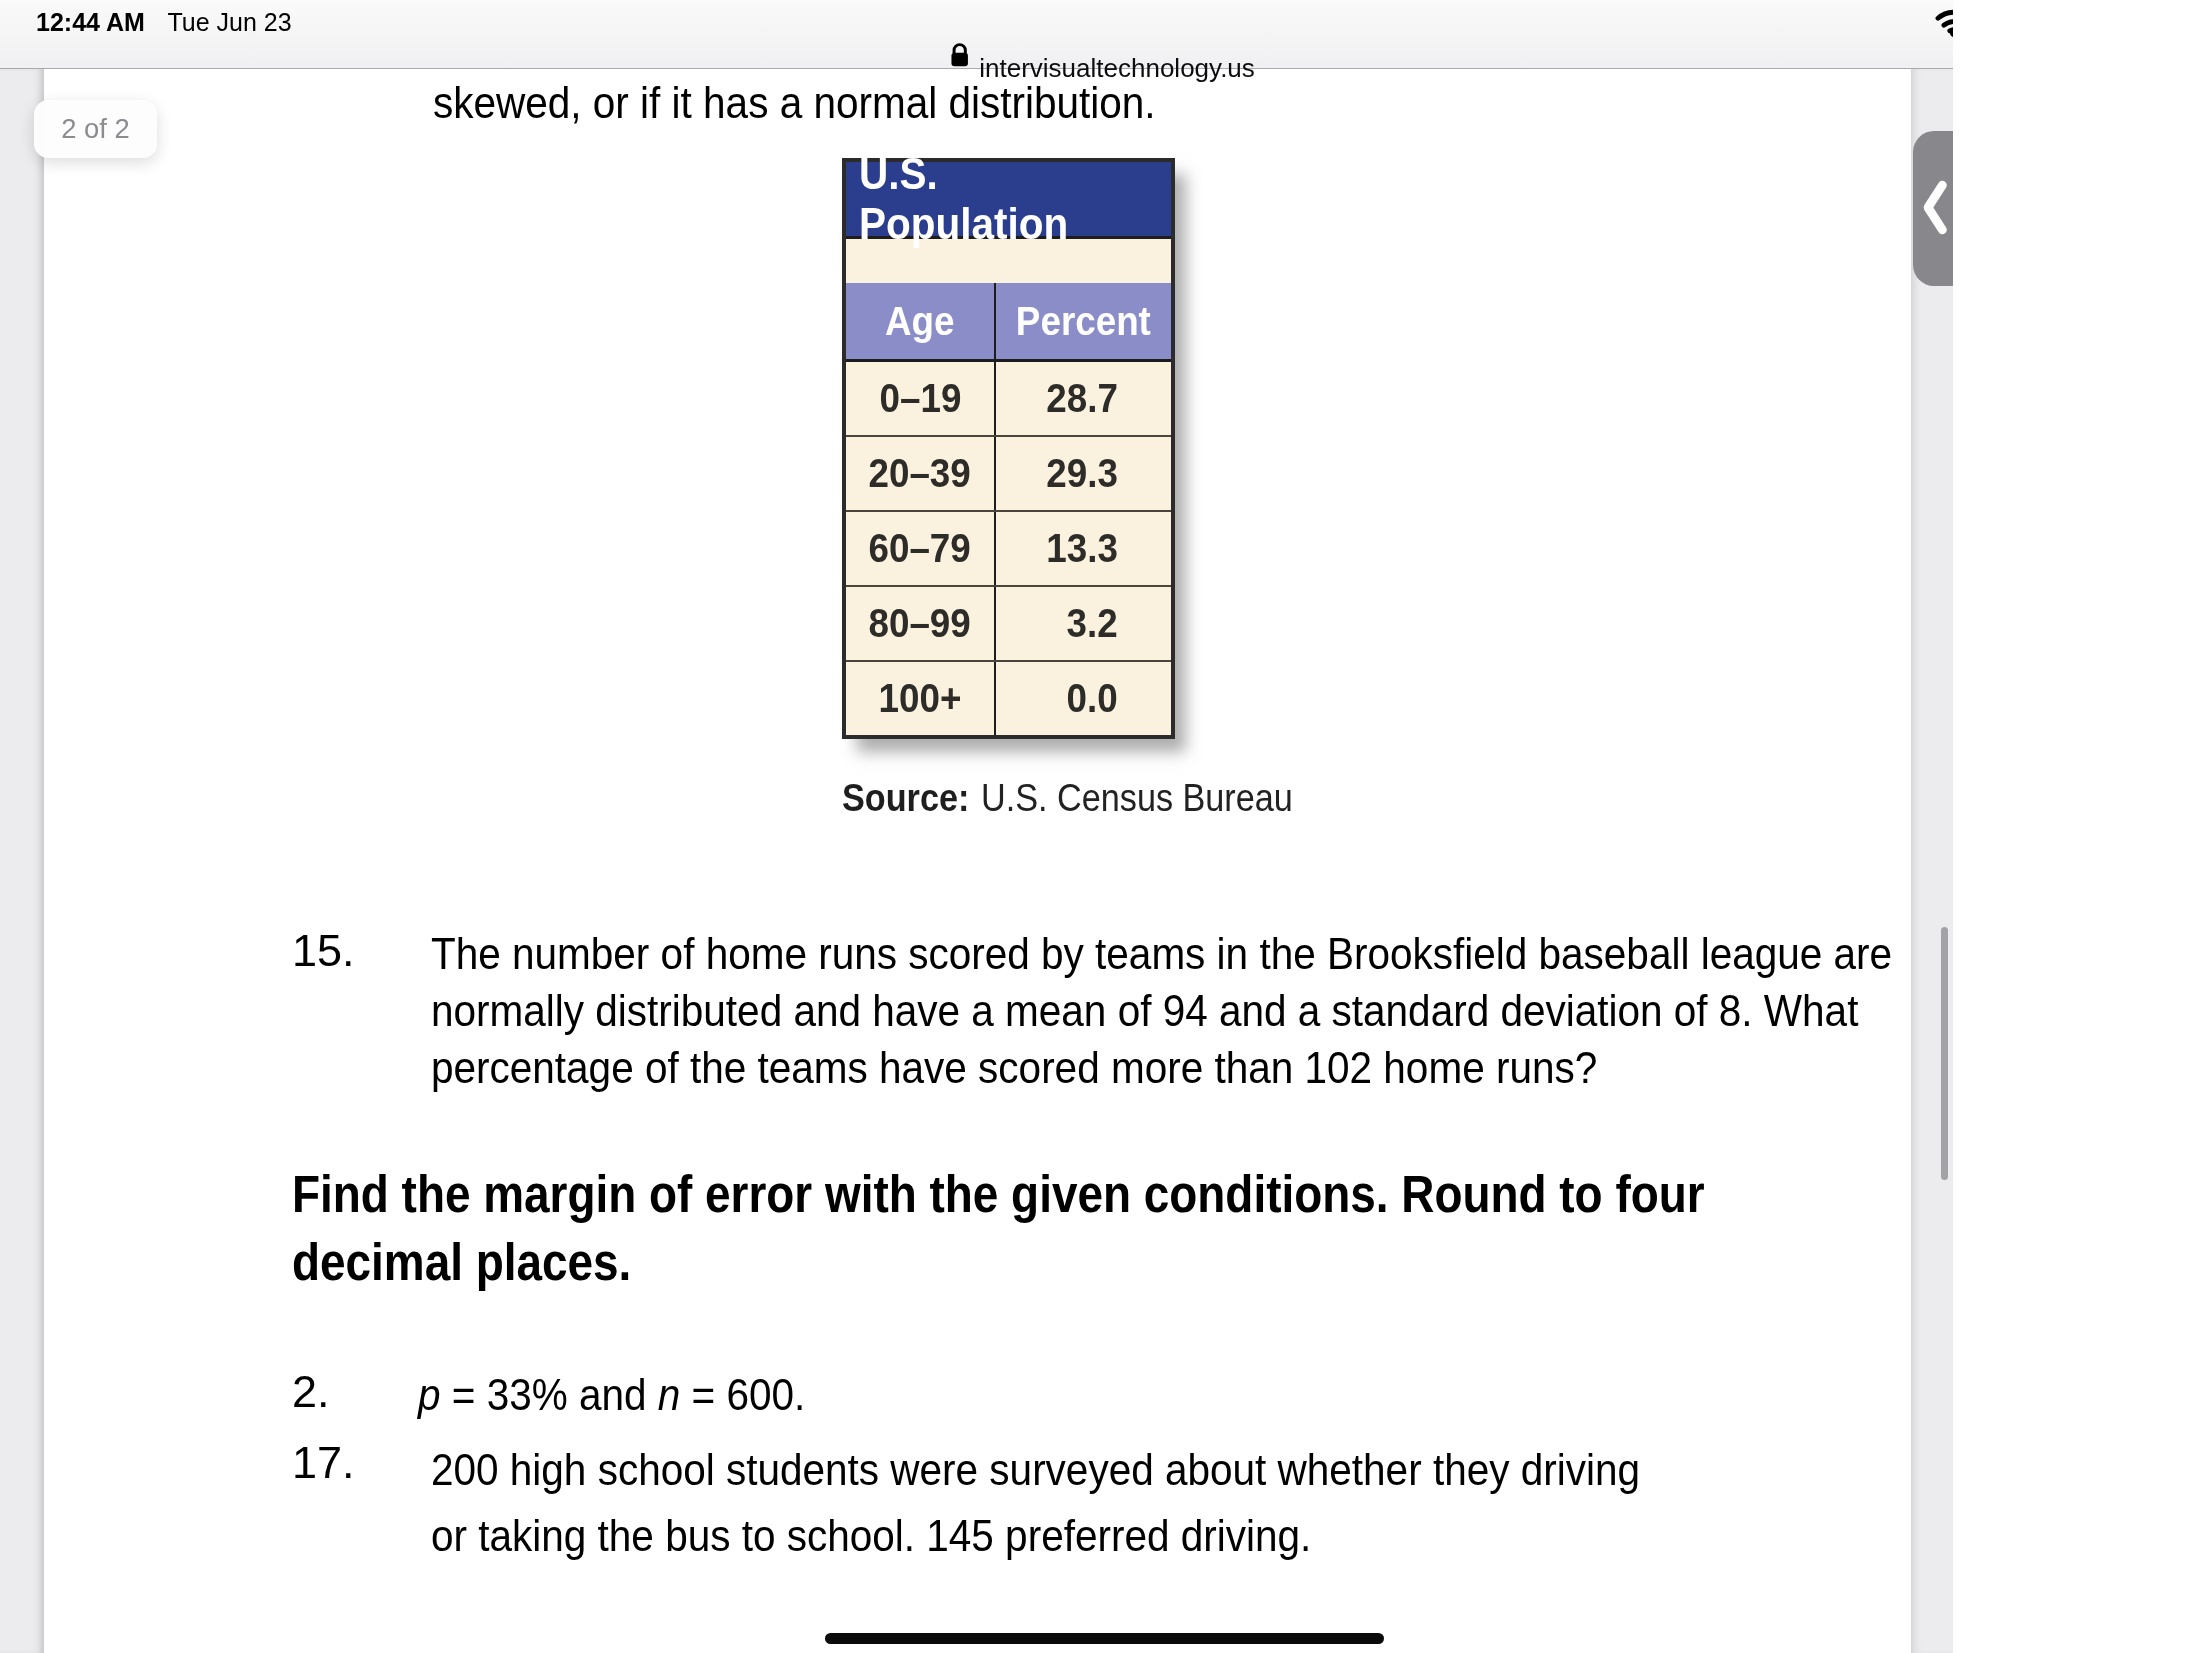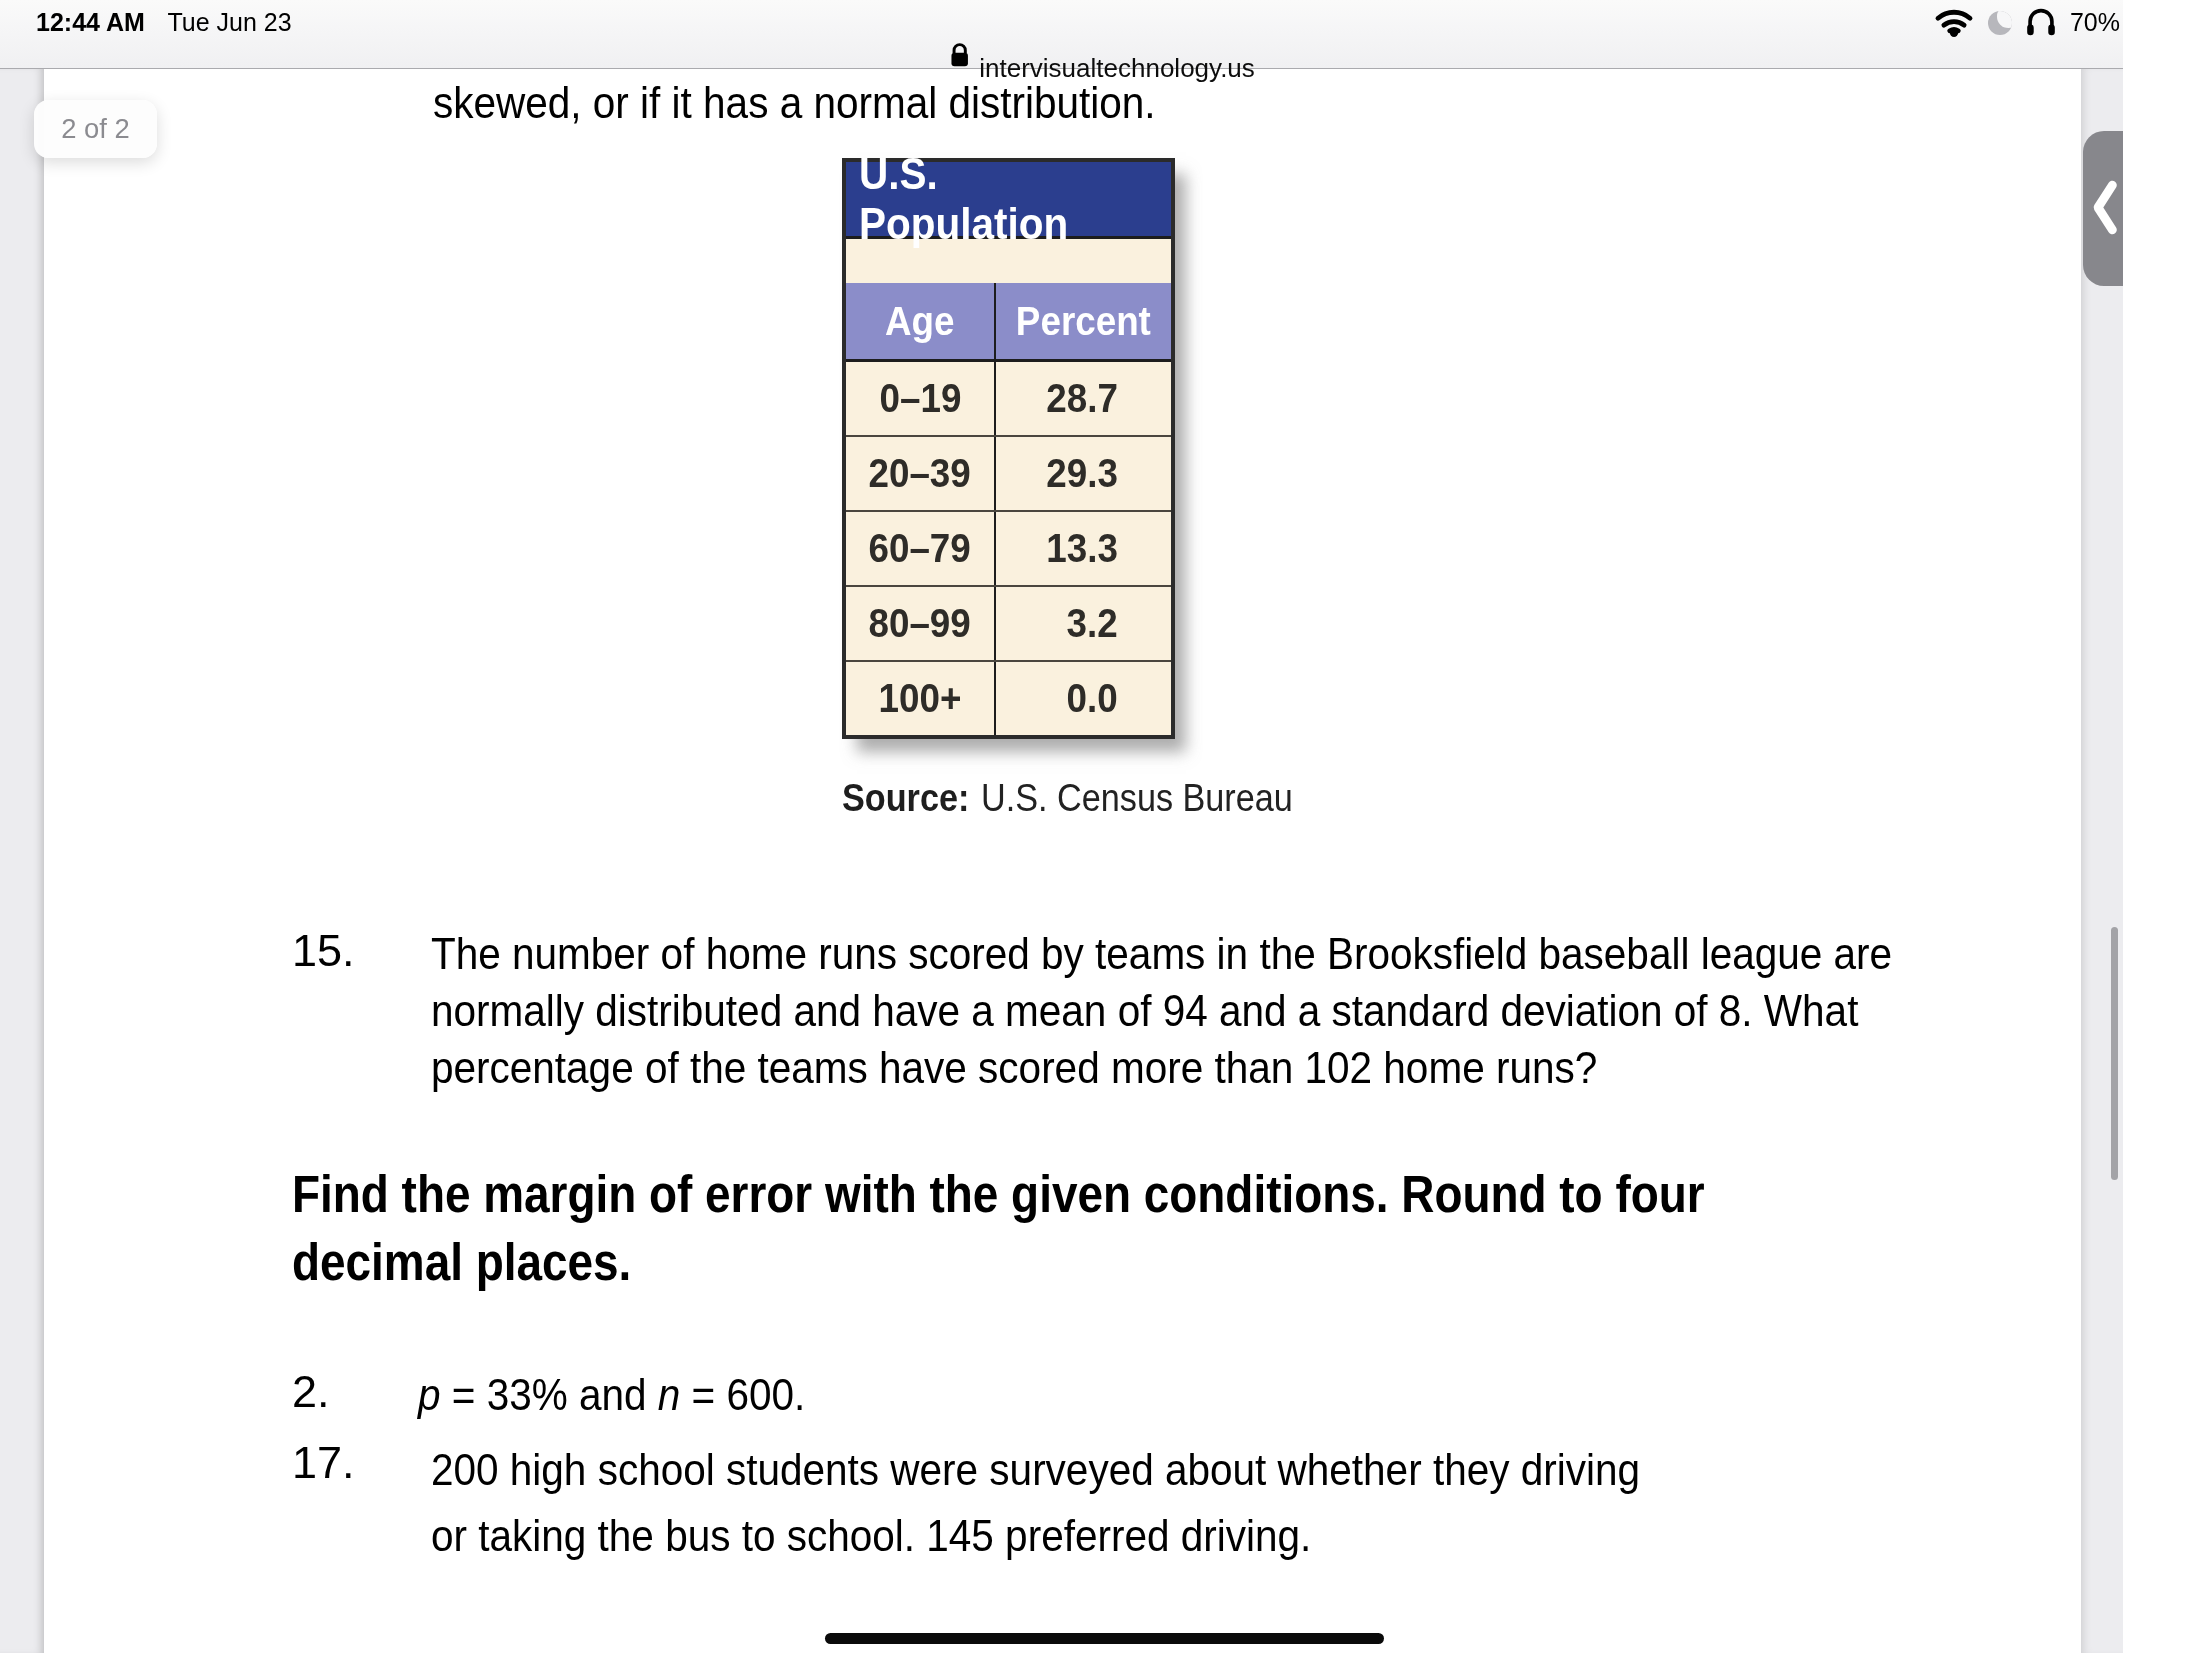--- a/index.html
+++ b/index.html
@@ -1,16 +1,16 @@
 <!DOCTYPE html>
 <html style="font-size:13px"><head>
 <meta charset="utf-8">
 <style>
   html,body{margin:0;padding:0;background:#fff;}
-  #screen{position:relative;width:2123px;height:1653px;overflow:hidden;
+  #screen{position:relative;width:1953px;height:1653px;overflow:hidden;
           font-family:"Liberation Sans",sans-serif;color:#000;background:#fff;}
 
   
   .chrome{position:absolute;left:0;top:0;width:2205px;height:69px;
           background:linear-gradient(#fafafa,#f0f0f2);
           border-bottom:1.6px solid #aaaaae;box-sizing:border-box;}
   .statusbar-left{position:absolute;left:36px;top:6.5px;display:flex;gap:22.6px;
                   font-size:25px;line-height:31px;color:#000;}
   .sb-time{font-weight:700;}
   .sb-date{font-weight:400;}

